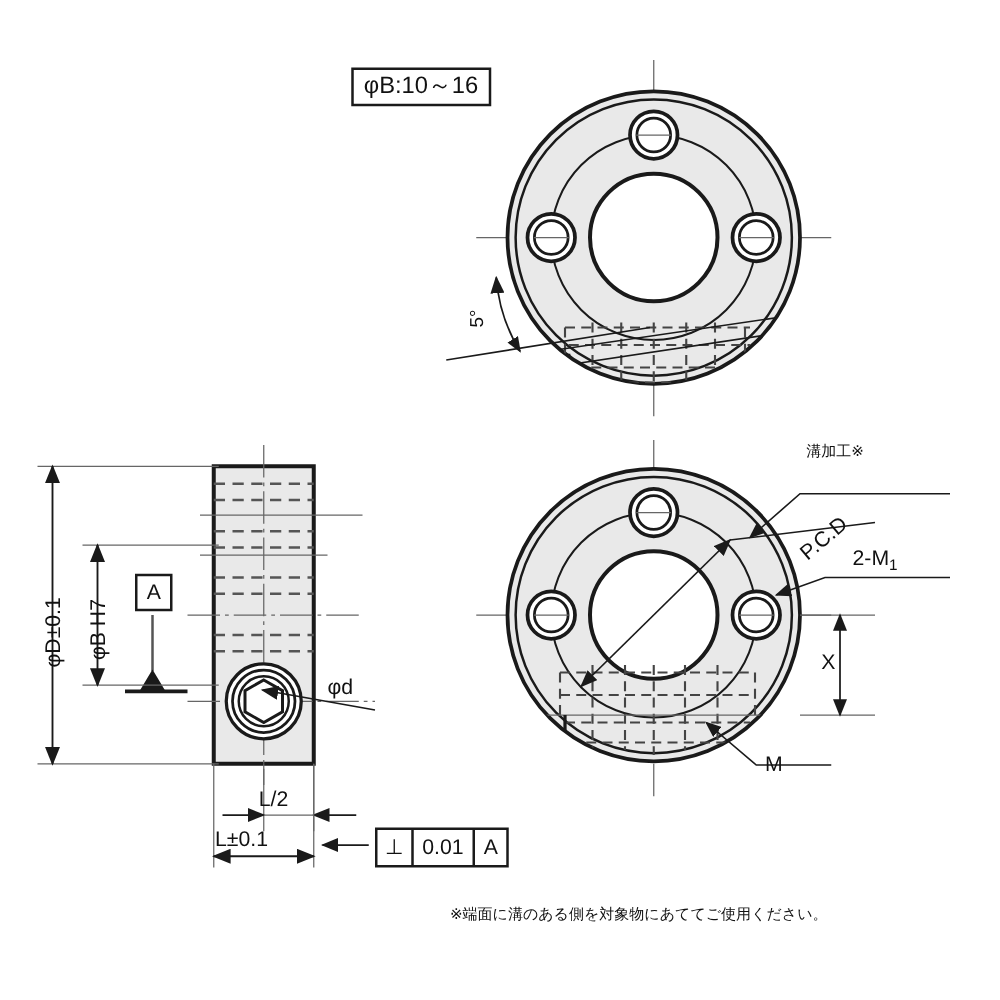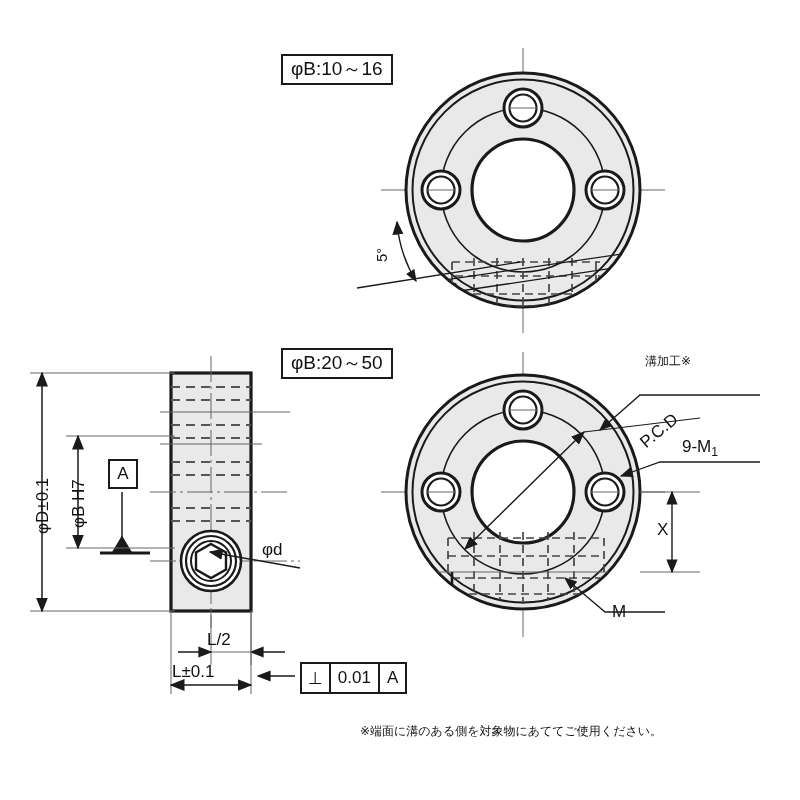--- a/index.html
+++ b/index.html
@@ -326,21 +326,20 @@
         <line x1="171" y1="611" x2="171" y2="694" stroke="#666666" stroke-width="1"></line>
         <line x1="251" y1="611" x2="251" y2="694" stroke="#666666" stroke-width="1"></line>
         <line x1="171" y1="685" x2="251" y2="685" stroke="#1a1a1a" stroke-width="1.5" marker-start="url(#arrowStart)" marker-end="url(#arrowEnd)"></line>
       </g>
 
       <line x1="295" y1="676" x2="258" y2="676" stroke="#1a1a1a" stroke-width="1.4" marker-end="url(#arrowEnd)"></line>
     </g>
   </svg>
 
   <div class="viewlabel" style="left:281px; top:54px;">φB:10～16</div>
-  <div class="viewlabel" style="left:281px; top:348px;">φB:20～50</div>
 
   <div class="lbl rot90" style="left:34px; top:534px;">φD±0.1</div>
   <div class="lbl rot90" style="left:70px; top:528px;">φB H7</div>
 
   <div class="datumbox" style="left:108px; top:459px;">A</div>
 
   <div class="lbl" style="left:262px; top:541px;">φd</div>
 
   <div class="lbl" style="left:207px; top:631px;">L/2</div>
 
@@ -352,21 +351,21 @@
     <div>A</div>
   </div>
 
   <div class="lbl small rot90" style="left:374px; top:262px;">5°</div>
 
   <div class="lbl jp" style="left:645px; top:355px;">溝加工※</div>
 
   <div class="lbl" style="left:637px; top:438px; transform-origin:0 0; transform:rotate(-40deg);">P.C.D</div>
 
   <div class="lbl" style="left:682px; top:438px;">
-    <span>9-M</span><span class="sub">1</span>
+    <span>2-M</span><span class="sub">1</span>
   </div>
 
   <div class="lbl" style="left:657px; top:521px;">X</div>
 
   <div class="lbl" style="left:612px; top:603px;">M</div>
 
   <div class="note" style="left:360px; top:723px;">※端面に溝のある側を対象物にあててご使用ください。</div>
 
 </div>
 

